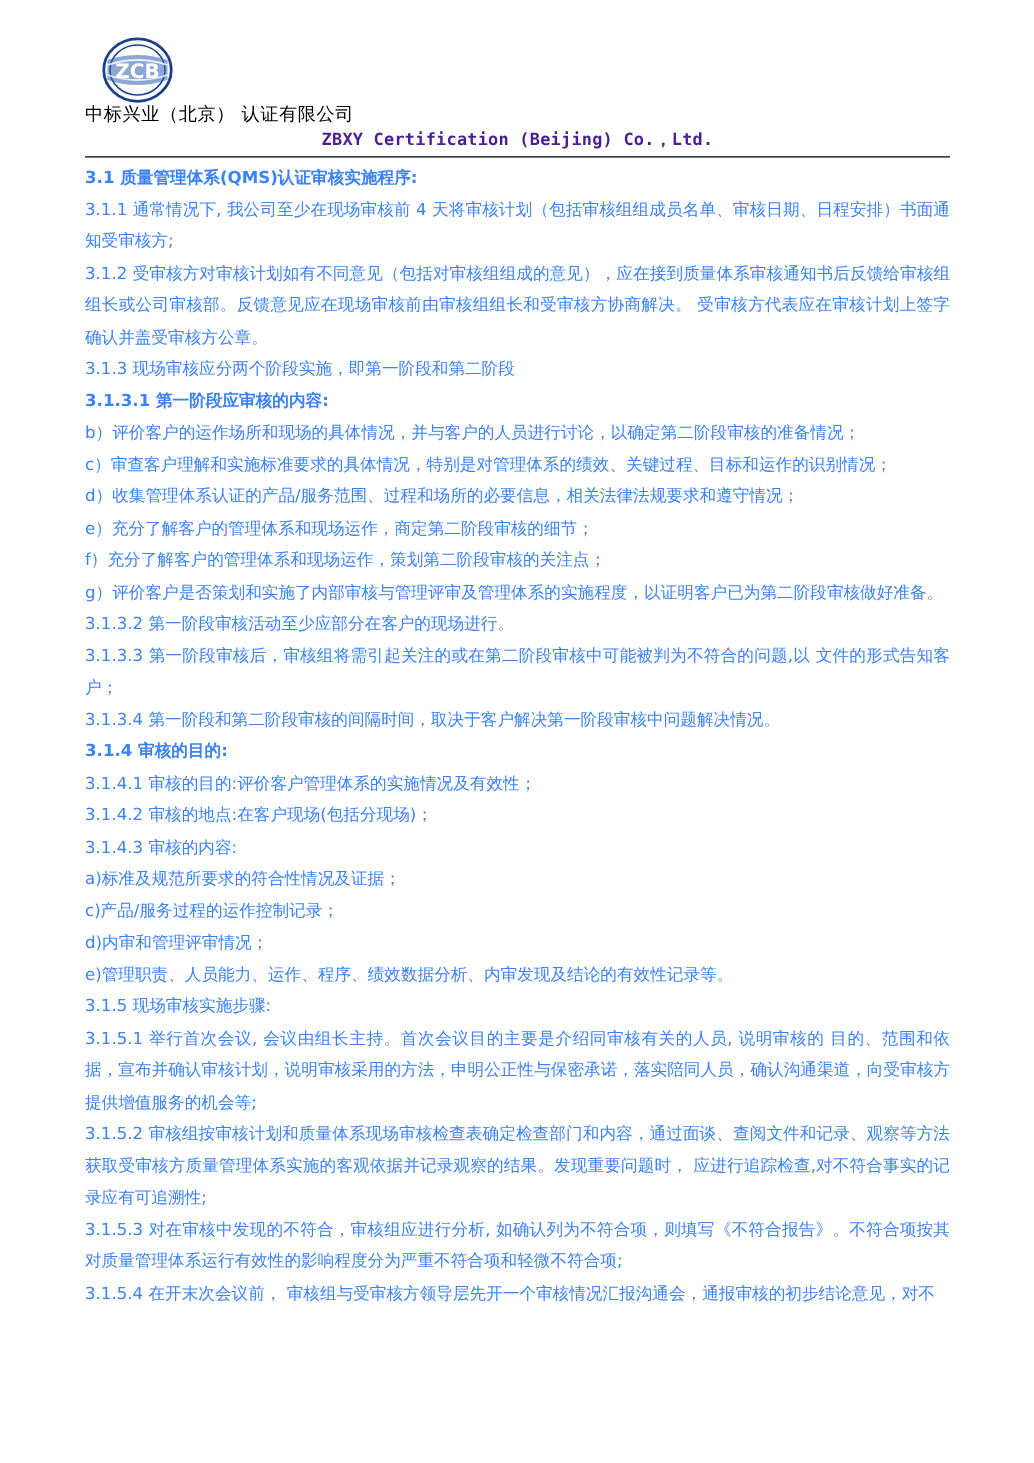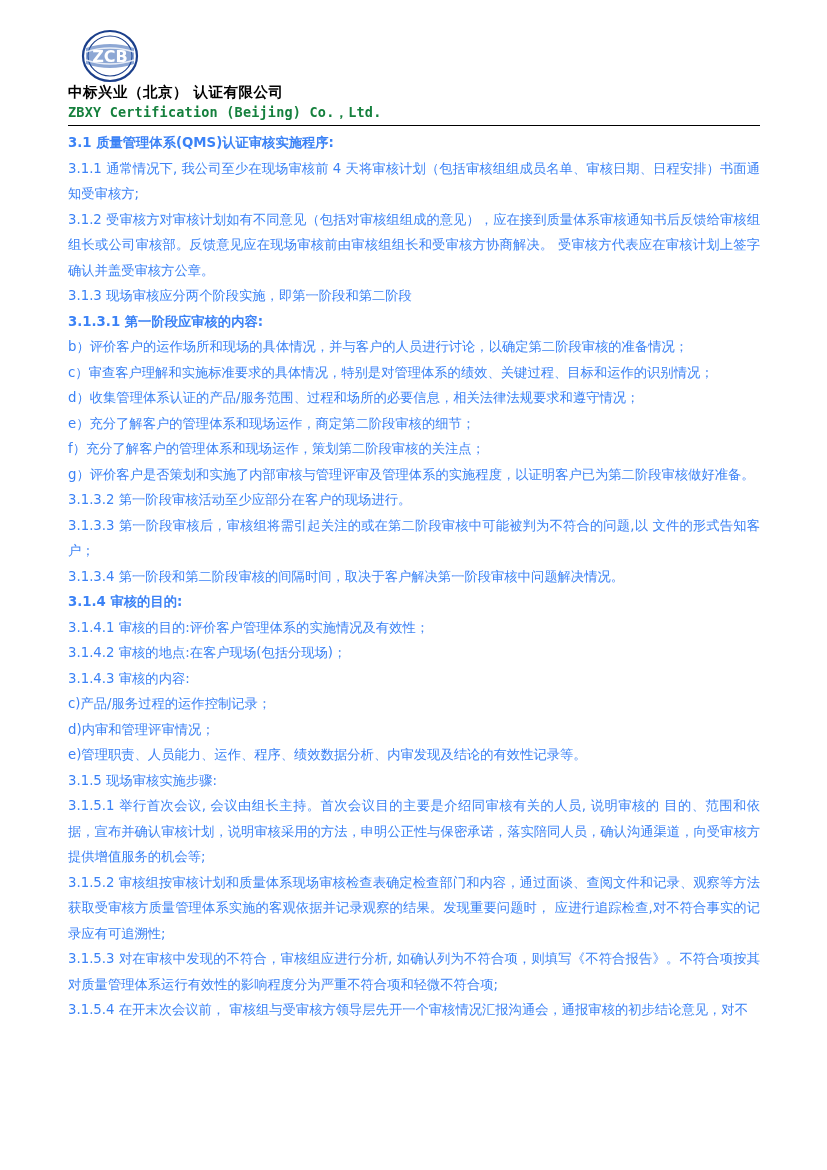--- a/index.html
+++ b/index.html
@@ -42,32 +42,33 @@
   .logo svg { display: block; }
   .org-names {
     position: absolute;
     left: 0;
     top: 64px;
     width: 100%;
   }
   .org-cn {
     font-family: "DejaVu Sans", "Liberation Sans", sans-serif;
     font-size: 14.5px;
-    font-weight: bold;
+    font-weight: normal;
     letter-spacing: 0.5px;
     line-height: 20px;
     color: #000;
   }
   .org-en {
     font-family: "DejaVu Sans Mono", "Liberation Mono", monospace;
     font-size: 13.5px;
     font-weight: bold;
     letter-spacing: 0.2px;
     line-height: 20px;
-    color: #15803d;
+    color: #4c1d95;
+    text-align: center;
   }
   .header-rule {
     border: none;
     border-top: 1.6px solid #000;
     margin: 3px 0 0 0;
   }
 
   
   .body-text { padding-top: 4px; }
   .para {
@@ -133,20 +134,21 @@
       <p class="para">e）充分了解客户的管理体系和现场运作，商定第二阶段审核的细节；</p>
       <p class="para">f）充分了解客户的管理体系和现场运作，策划第二阶段审核的关注点；</p>
       <p class="para">g）评价客户是否策划和实施了内部审核与管理评审及管理体系的实施程度，以证明客户已为第二阶段审核做好准备。</p>
       <p class="para">3.1.3.2 第一阶段审核活动至少应部分在客户的现场进行。</p>
       <p class="para">3.1.3.3 第一阶段审核后，审核组将需引起关注的或在第二阶段审核中可能被判为不符合的问题,以 文件的形式告知客户；</p>
       <p class="para">3.1.3.4 第一阶段和第二阶段审核的间隔时间，取决于客户解决第一阶段审核中问题解决情况。</p>
       <p class="para bold">3.1.4 审核的目的:</p>
       <p class="para">3.1.4.1 审核的目的:评价客户管理体系的实施情况及有效性；</p>
       <p class="para">3.1.4.2 审核的地点:在客户现场(包括分现场)；</p>
       <p class="para">3.1.4.3 审核的内容:</p>
+      <p class="para">a)标准及规范所要求的符合性情况及证据；</p>
       <p class="para">c)产品/服务过程的运作控制记录；</p>
       <p class="para">d)内审和管理评审情况；</p>
       <p class="para">e)管理职责、人员能力、运作、程序、绩效数据分析、内审发现及结论的有效性记录等。</p>
       <p class="para">3.1.5 现场审核实施步骤:</p>
       <p class="para">3.1.5.1 举行首次会议, 会议由组长主持。首次会议目的主要是介绍同审核有关的人员, 说明审核的 目的、范围和依据，宣布并确认审核计划，说明审核采用的方法，申明公正性与保密承诺，落实陪同人员，确认沟通渠道，向受审核方提供增值服务的机会等;</p>
       <p class="para">3.1.5.2 审核组按审核计划和质量体系现场审核检查表确定检查部门和内容，通过面谈、查阅文件和记录、观察等方法获取受审核方质量管理体系实施的客观依据并记录观察的结果。发现重要问题时， 应进行追踪检查,对不符合事实的记录应有可追溯性;</p>
       <p class="para">3.1.5.3 对在审核中发现的不符合，审核组应进行分析, 如确认列为不符合项，则填写《不符合报告》。不符合项按其对质量管理体系运行有效性的影响程度分为严重不符合项和轻微不符合项;</p>
       <p class="para">3.1.5.4 在开末次会议前， 审核组与受审核方领导层先开一个审核情况汇报沟通会，通报审核的初步结论意见，对不</p>
     </div>
 

